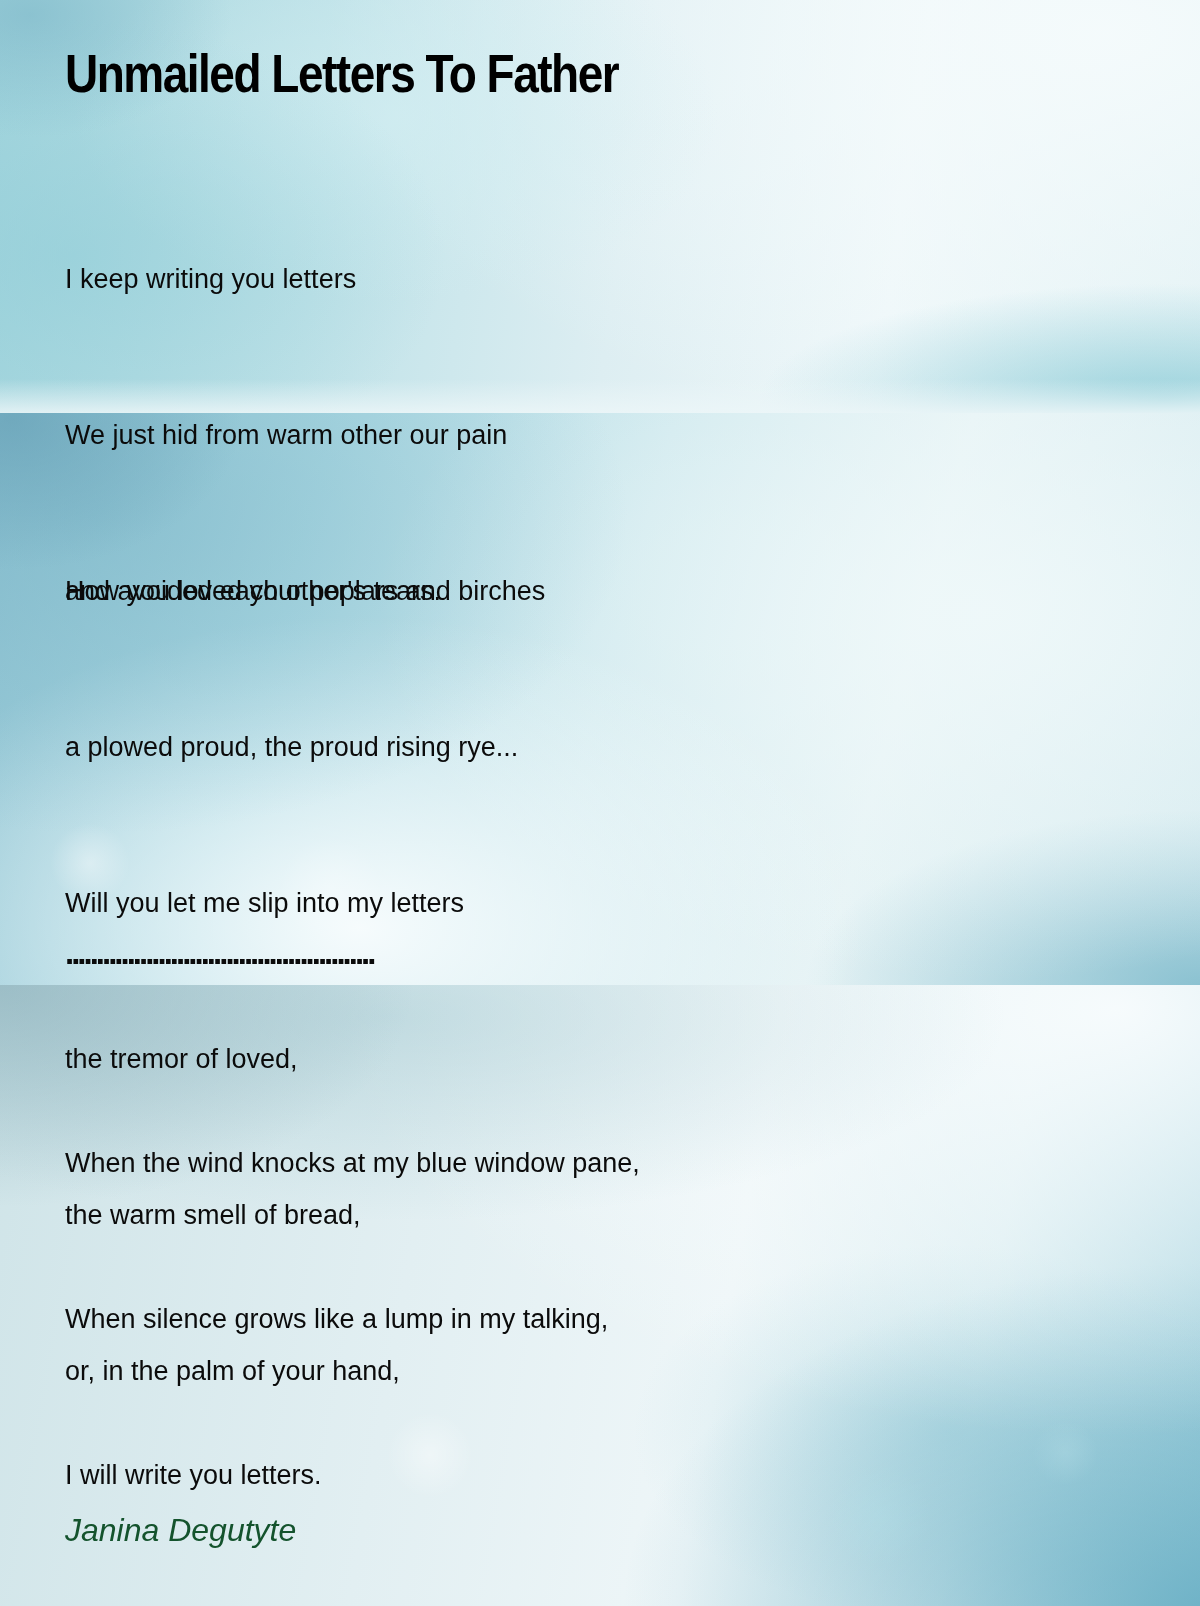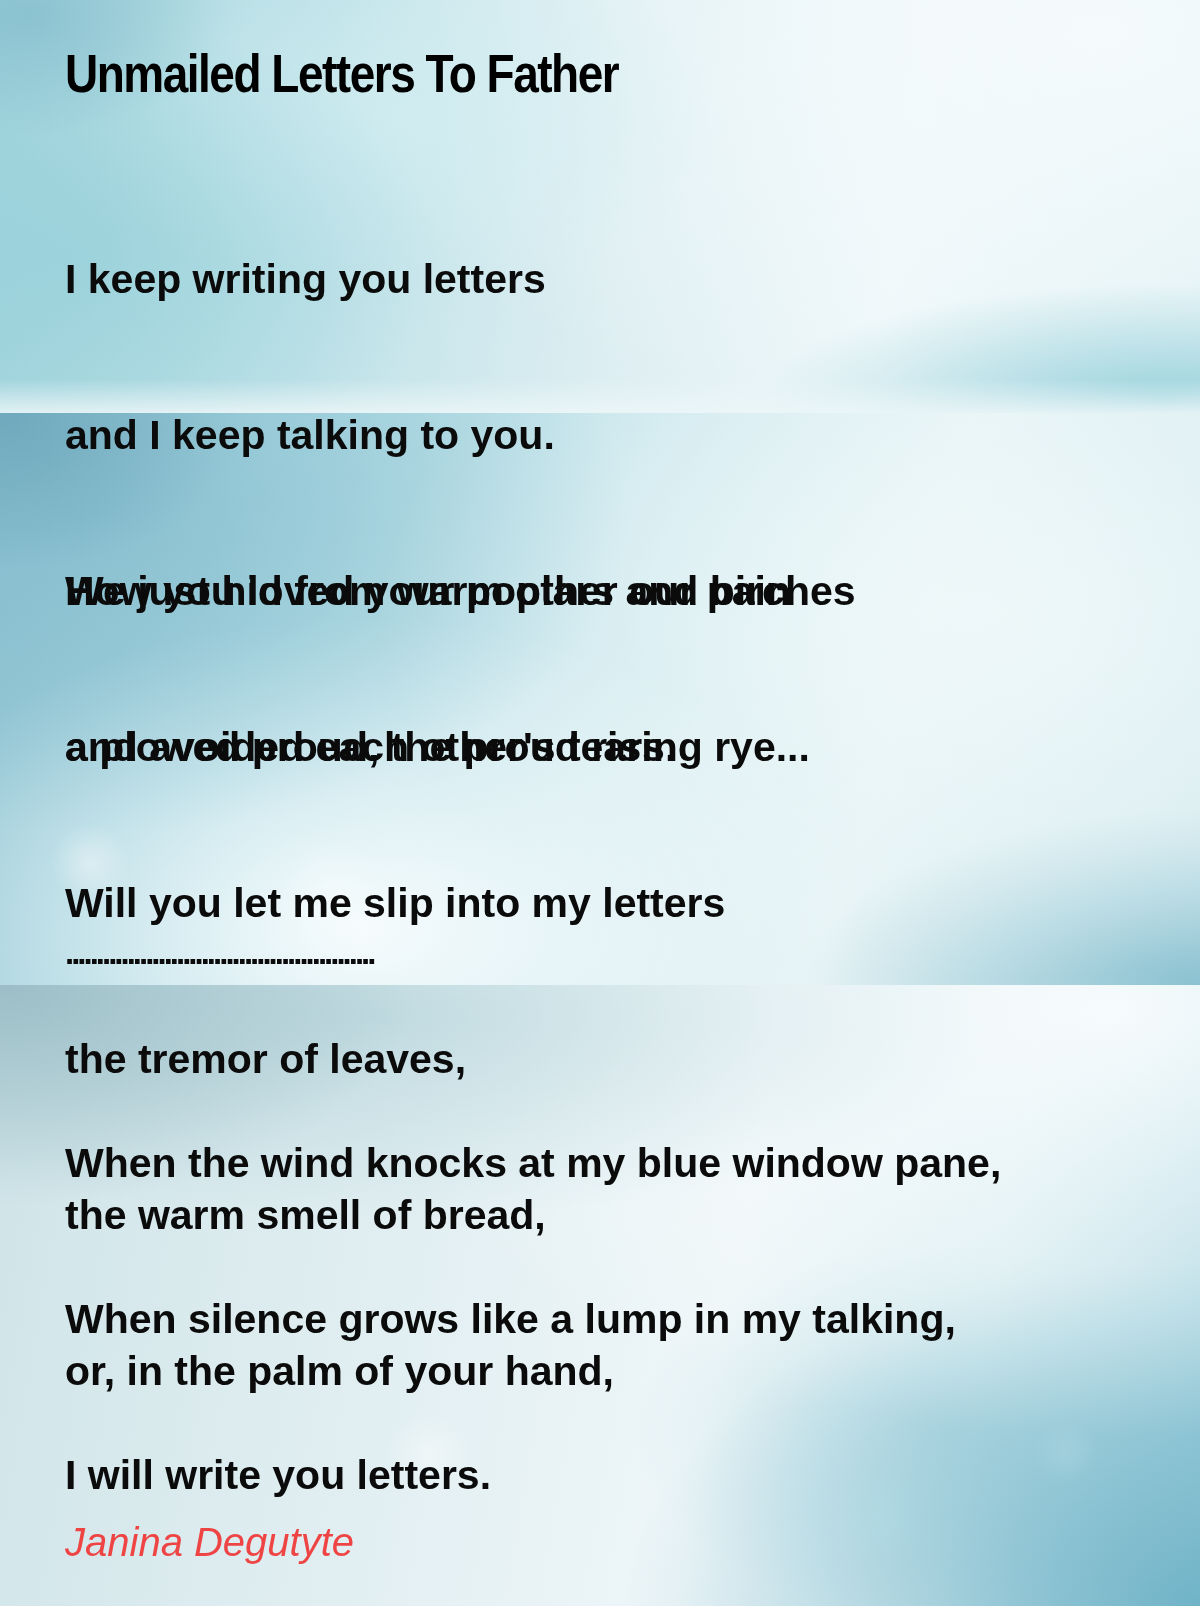--- a/index.html
+++ b/index.html
@@ -49,58 +49,57 @@
   }
   
   .txt{position:absolute;left:65px;color:#0b0b0b;}
   #title{
     top:46px;
     font-size:46px;font-weight:bold;letter-spacing:-1.5px;
     line-height:60px;color:#000;
     transform:scaleY(1.15);transform-origin:left 78%;
     white-space:nowrap;
   }
-  .stanza{font-size:41px;font-weight:bold;line-height:52px;white-space:pre;}
+  .stanza{font-size:27px;font-weight:normal;line-height:52px;white-space:pre;}
   #stanza1{top:149px;}
   #stanza2{top:461px;}
   #stanza3{top:1033px;}
   #separator{
     top:927px;
     font-size:33px;font-weight:bold;line-height:52px;
     letter-spacing:-3px;color:#0b0b0b;white-space:nowrap;
   }
   #author{
     top:1508px;
-    font-size:40px;font-style:italic;font-weight:normal;
-    line-height:44px;color:#ef4444;white-space:nowrap;margin-top:12px;
+    font-size:32px;font-style:italic;font-weight:normal;
+    line-height:44px;color:#14532d;white-space:nowrap;
   }
 </style>
 </head>
 <body>
 
 <div id="page">
 
   <div id="band1" class="band"></div>
   <div id="band2" class="band"></div>
   <div id="band3" class="band"></div>
 
   <div id="title" class="txt">Unmailed Letters To Father</div>
 
   <div id="stanza1" class="txt stanza">
     <div>I keep writing you letters</div>
-    <div>and I keep talking to you.</div>
     <div>We just hid from warm other our pain</div>
     <div>and avoided each other's tears.</div>
   </div>
 
   <div id="stanza2" class="txt stanza">
     <div>How you loved your poplars and birches</div>
     <div>a plowed proud, the proud rising rye...</div>
     <div>Will you let me slip into my letters</div>
-    <div>the tremor of leaves,</div>
+    <div>the tremor of loved,</div>
     <div>the warm smell of bread,</div>
     <div>or, in the palm of your hand,</div>
     
   </div>
 
   <div id="separator" class="txt">..................................................</div>
 
   <div id="stanza3" class="txt stanza">
     <div>When the wind knocks at my blue window pane,</div>
     <div>When silence grows like a lump in my talking,</div>

